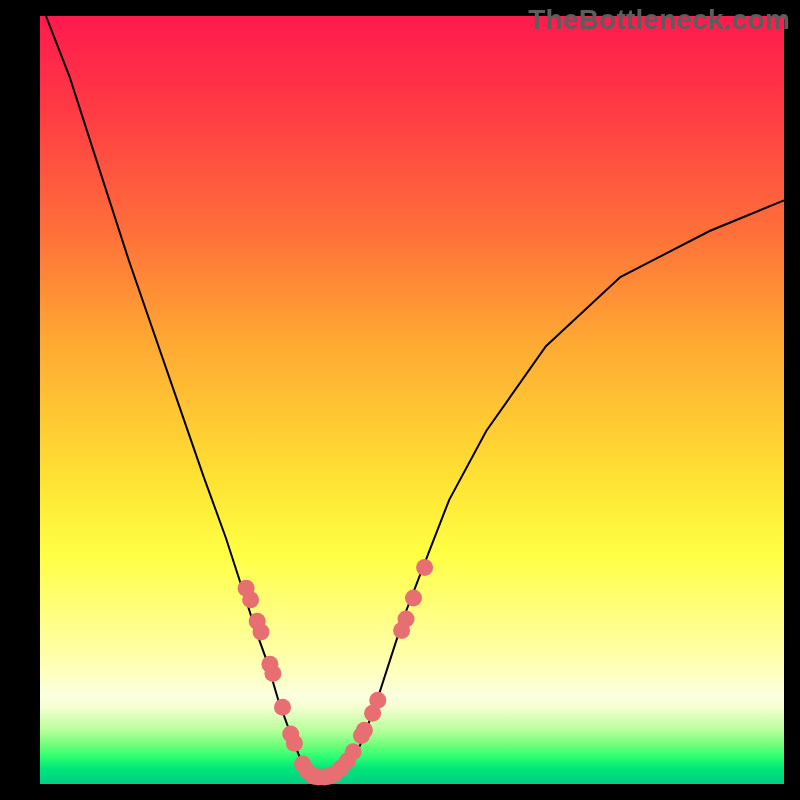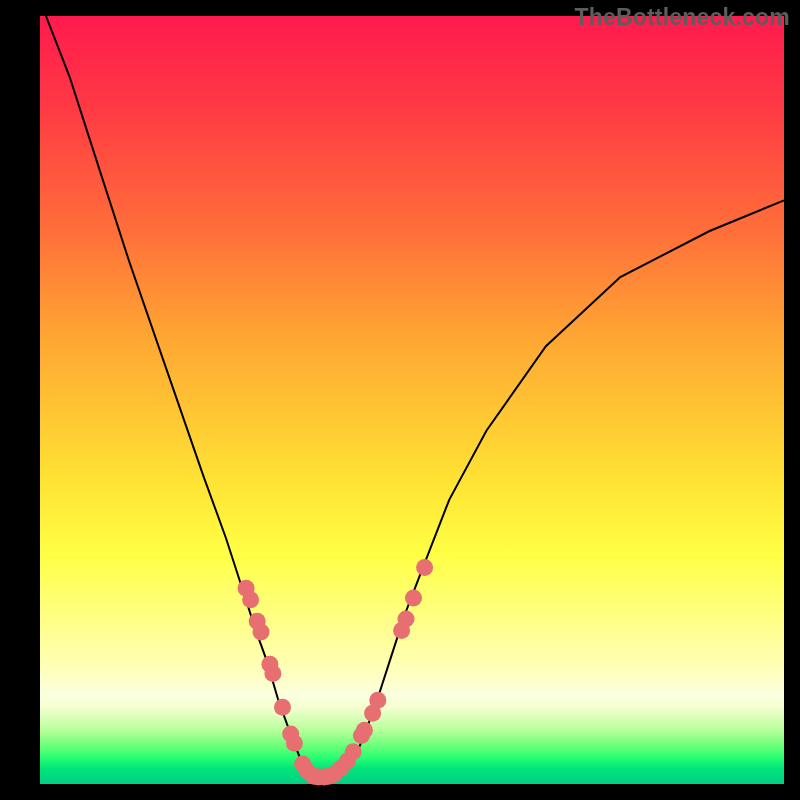--- a/index.html
+++ b/index.html
@@ -35,21 +35,21 @@
       #2bff72 96.5%,
       #00e57a 98%,
       #00cf83 100%
     );
   }
   .watermark {
     position: absolute;
     top: 4px;
     right: 10px;
     font-family: Arial, Helvetica, sans-serif;
-    font-size: 23px;
+    font-size: 28px;
     font-weight: 600;
     color: #5d5d5d;
     letter-spacing: 0.2px;
   }
   svg.curves {
     position: absolute;
     left: 0;
     top: 0;
     width: 744px;
     height: 768px;

